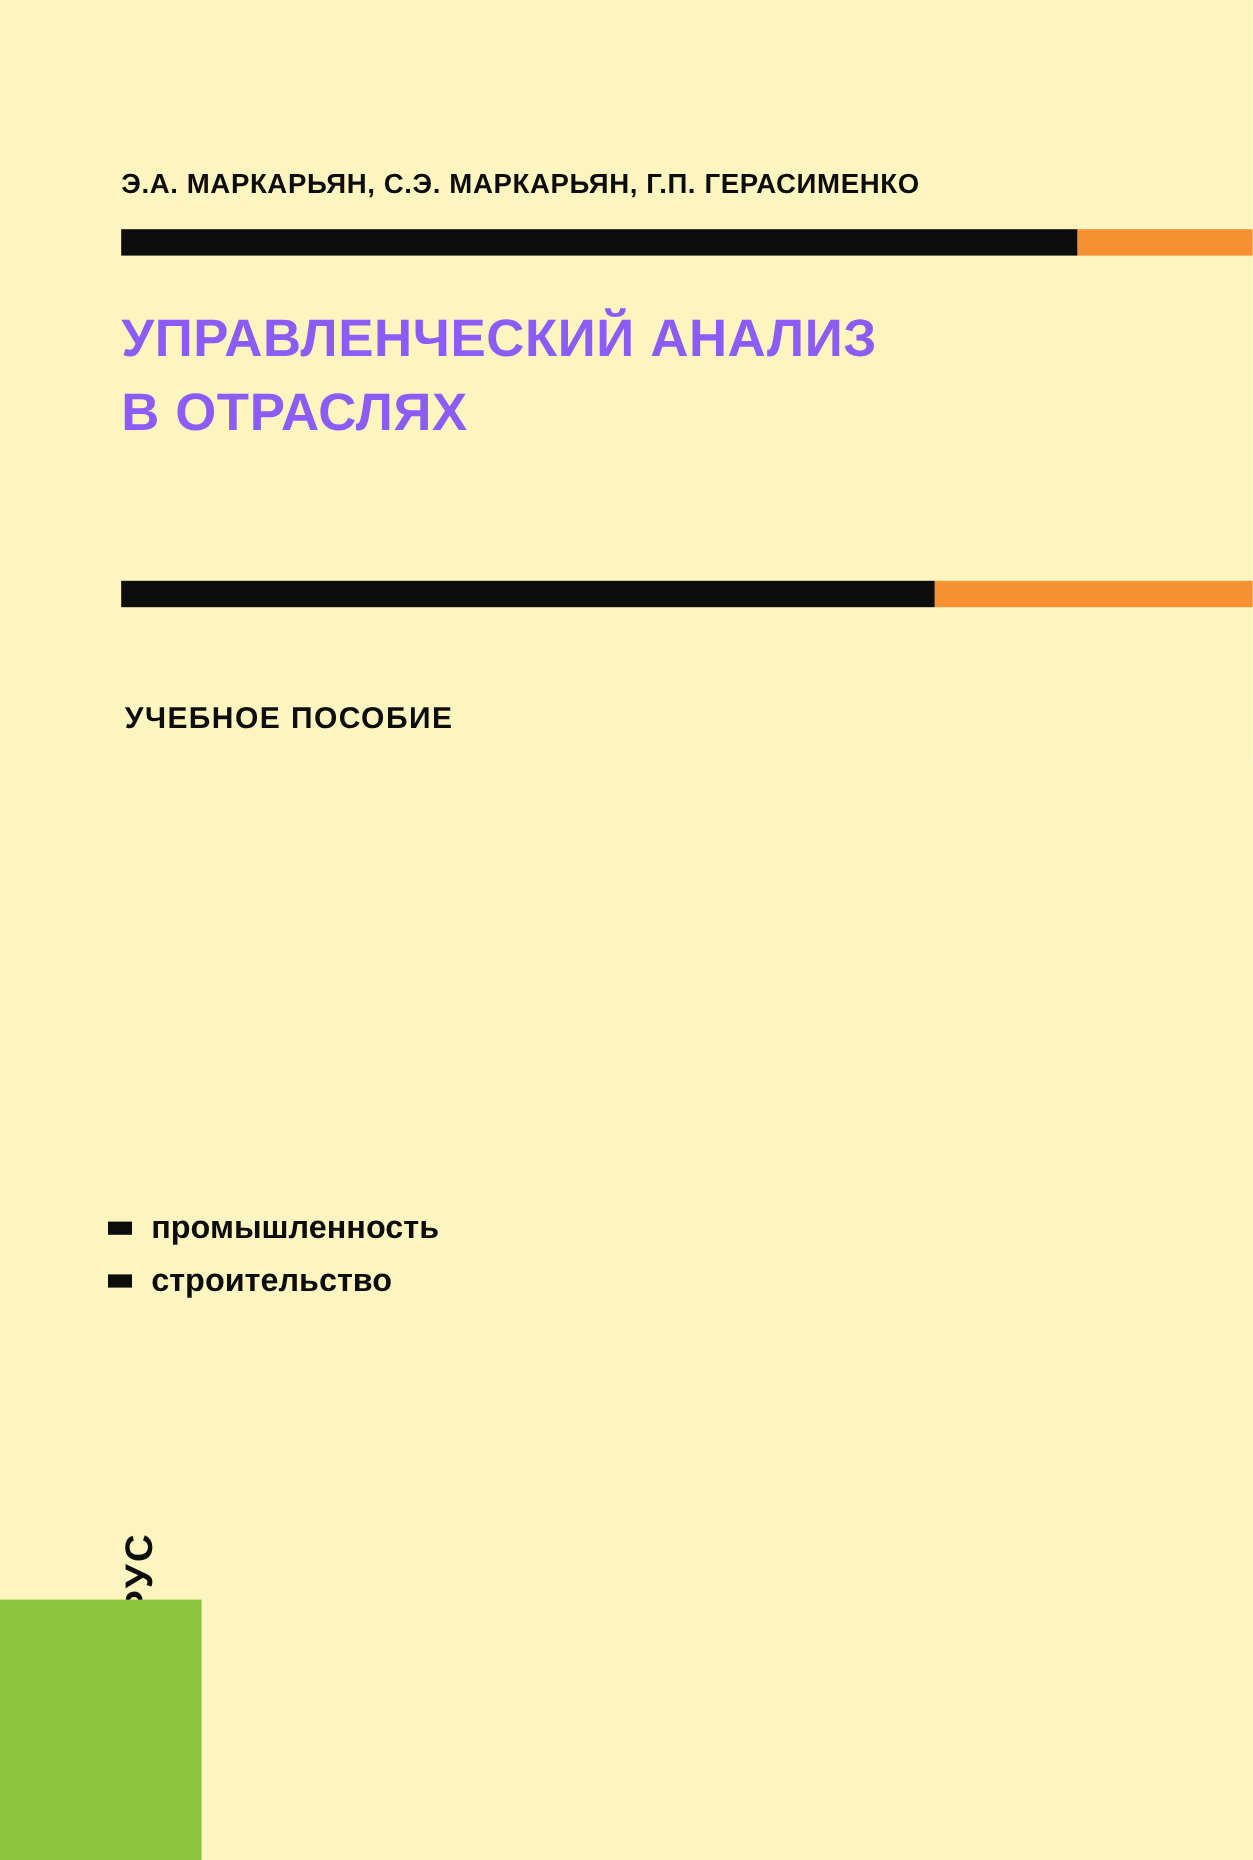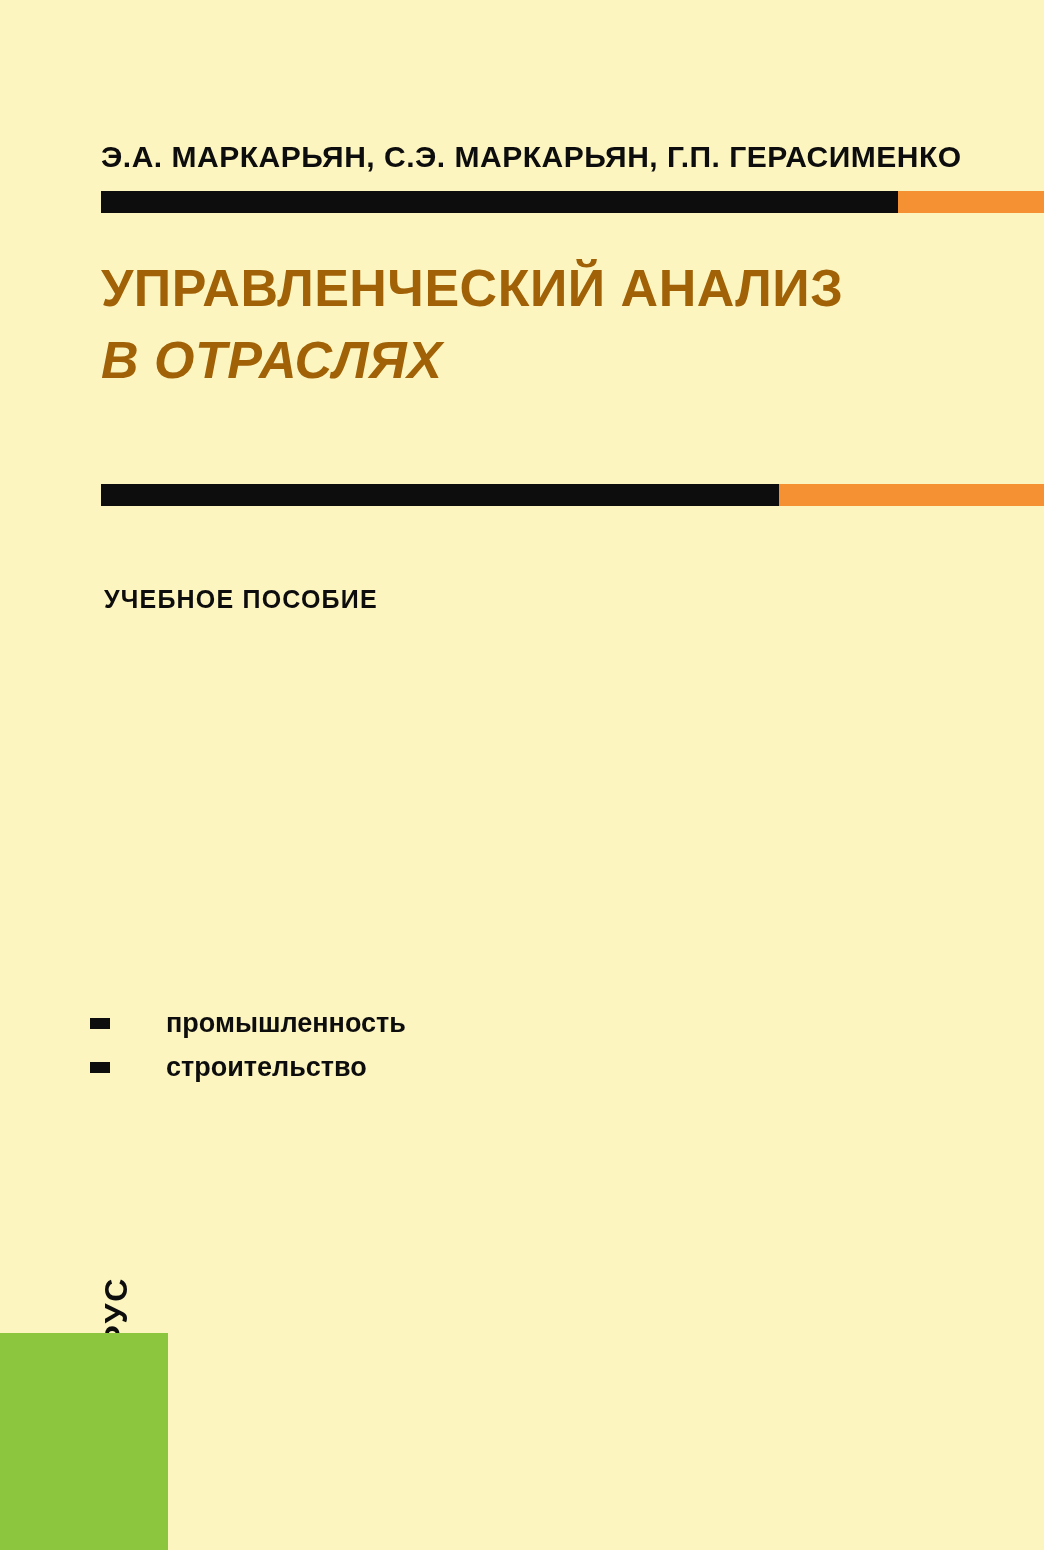--- a/index.html
+++ b/index.html
@@ -19,21 +19,21 @@
     height: 1550px;
     background: #fcf5c0;
     overflow: hidden;
   }
 
   
   .authors {
     position: absolute;
     left: 101px;
     top: 140px;
-    font-size: 30px;
+    font-size: 23px;
     font-weight: bold;
     letter-spacing: 0.5px;
     color: #0d0d0d;
     white-space: nowrap;
   }
 
   
   .rule {
     position: absolute;
     height: 22px;
@@ -67,27 +67,27 @@
   }
   #rule-bottom .black { width: 678px; }
   #rule-bottom .orange { left: 678px; width: 265px; }
 
   
   .title {
     position: absolute;
     left: 101px;
     top: 253px;
     width: 880px;
-    font-size: 52px;
+    font-size: 44px;
     line-height: 1.38;
     font-weight: bold;
-    color: #a16207;
+    color: #8b5cf6;
     letter-spacing: 0.5px;
   }
-  .title .line2 { display: block; font-style: italic; }
+  .title .line2 { display: block; }
 
   
   .subtitle {
     position: absolute;
     left: 104px;
     top: 585px;
     font-size: 25px;
     font-weight: bold;
     letter-spacing: 1.2px;
     color: #0d0d0d;
@@ -102,21 +102,20 @@
     margin: 0;
     padding: 0;
   }
   .topics li {
     display: flex;
     align-items: center;
     margin-bottom: 13px;
     font-size: 27px;
     font-weight: bold;
     color: #0d0d0d;
-    gap: 40px;
   }
   .topics .marker {
     width: 20px;
     height: 11px;
     background: #0d0d0d;
     margin-right: 16px;
     flex: none;
   }
 
   

